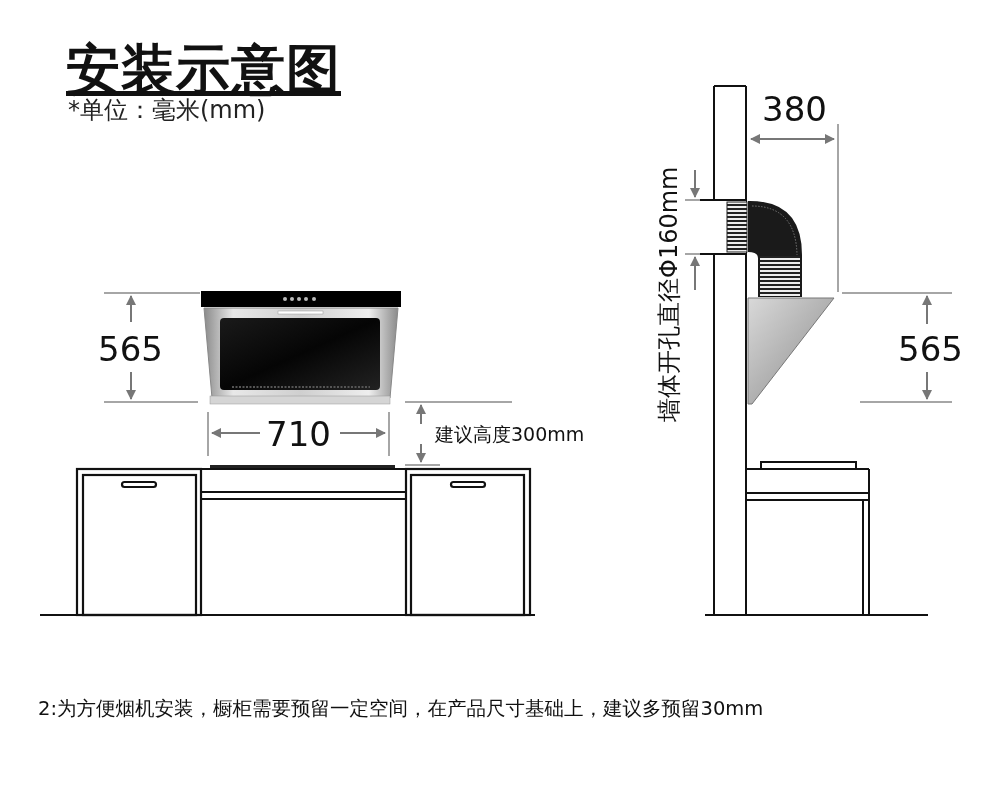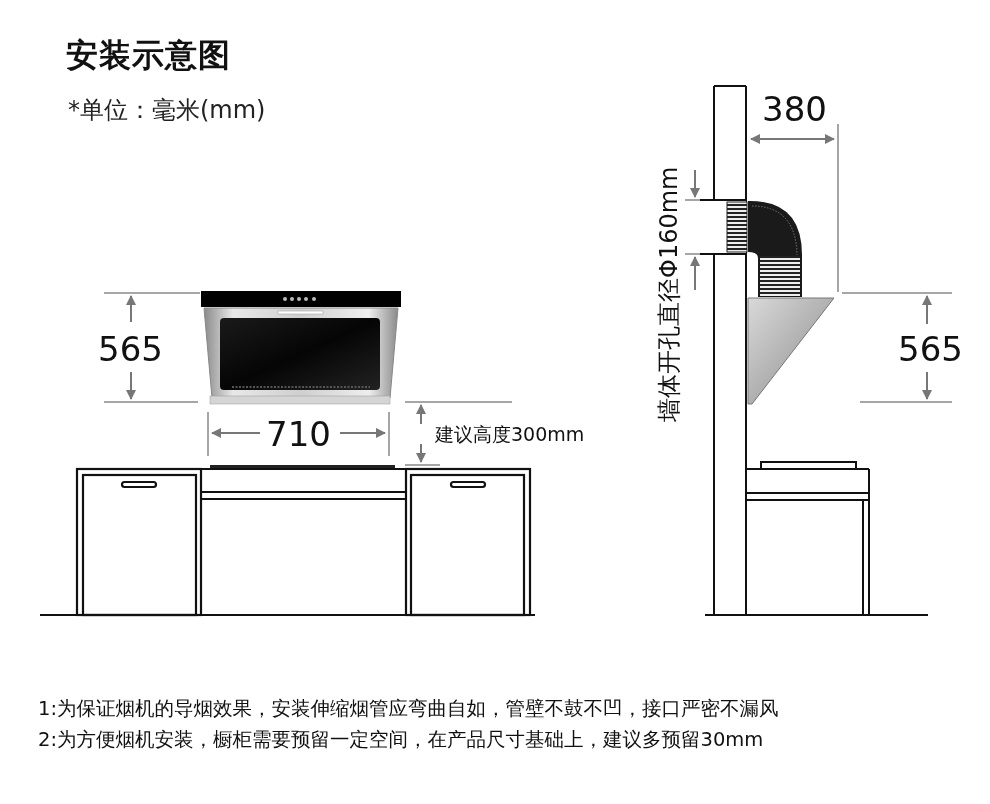--- a/index.html
+++ b/index.html
@@ -1,18 +1,18 @@
 <!DOCTYPE html>
 <html><head>
 <meta charset="utf-8">
 <style>
   html, body { margin:0; padding:0; background:#ffffff; }
   body { width:990px; height:804px; position:relative; overflow:hidden;
          font-family: "DejaVu Sans", "Liberation Sans", sans-serif; color:#111; }
-  .title { position:absolute; left:66px; top:34px; font-size:32px; font-weight:bold; letter-spacing:1px; }
+  .title { position:absolute; left:66px; top:34px; font-size:54px; font-weight:bold; letter-spacing:1px;text-decoration:underline; }
   .unit { position:absolute; left:68px; top:94px; font-size:24px; color:#222;text-align:center; }
   svg#diagram { position:absolute; left:0; top:0; }
   .dim { font-size:34px; fill:#111; }
   .note-text { font-size:19px; fill:#111; }
   .notes { position:absolute; left:38px; top:693px; font-size:19.5px; line-height:31px; color:#111; }
 </style>
 </head>
 <body>
 
 <div class="title">安装示意图</div>
@@ -145,15 +145,14 @@
       <line x1="869" y1="469" x2="869" y2="615"></line>
       <line x1="746" y1="493" x2="869" y2="493"></line>
       <line x1="746" y1="500" x2="869" y2="500"></line>
       <line x1="863" y1="500" x2="863" y2="615"></line>
     </g>
     <line x1="705" y1="615" x2="928" y2="615" stroke="#111" stroke-width="2.2"></line>
   </g>
 </svg>
 
 <div class="notes">
-  <div>1:为保证烟机的导烟效果，安装伸缩烟管应弯曲自如，管壁不鼓不凹，接口严密不漏风</div>
   <div>2:为方便烟机安装，橱柜需要预留一定空间，在产品尺寸基础上，建议多预留30mm</div>
 </div>
 
 </body></html>

